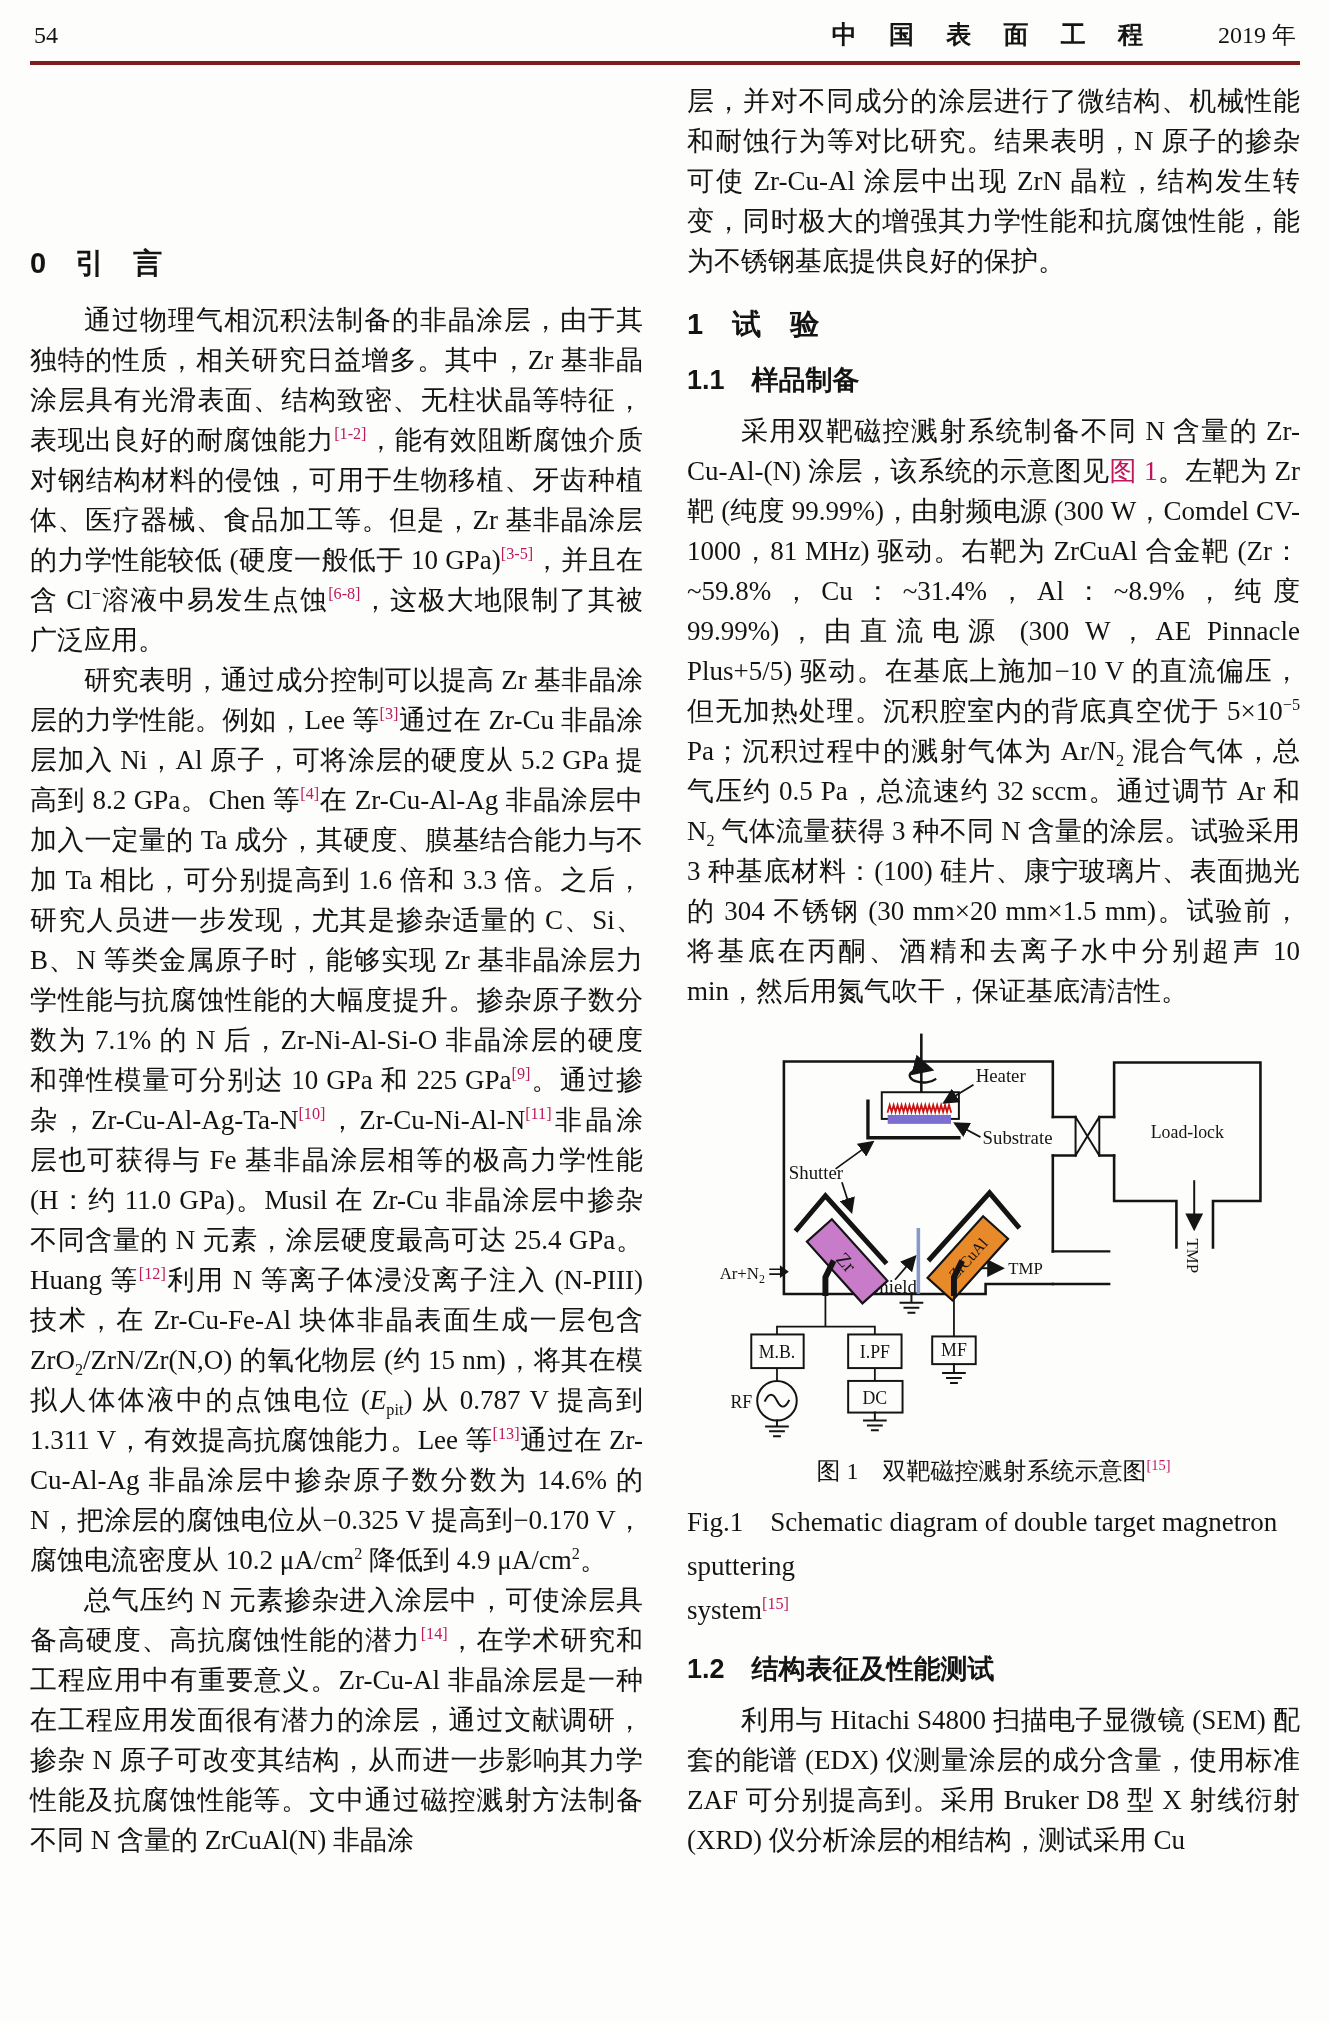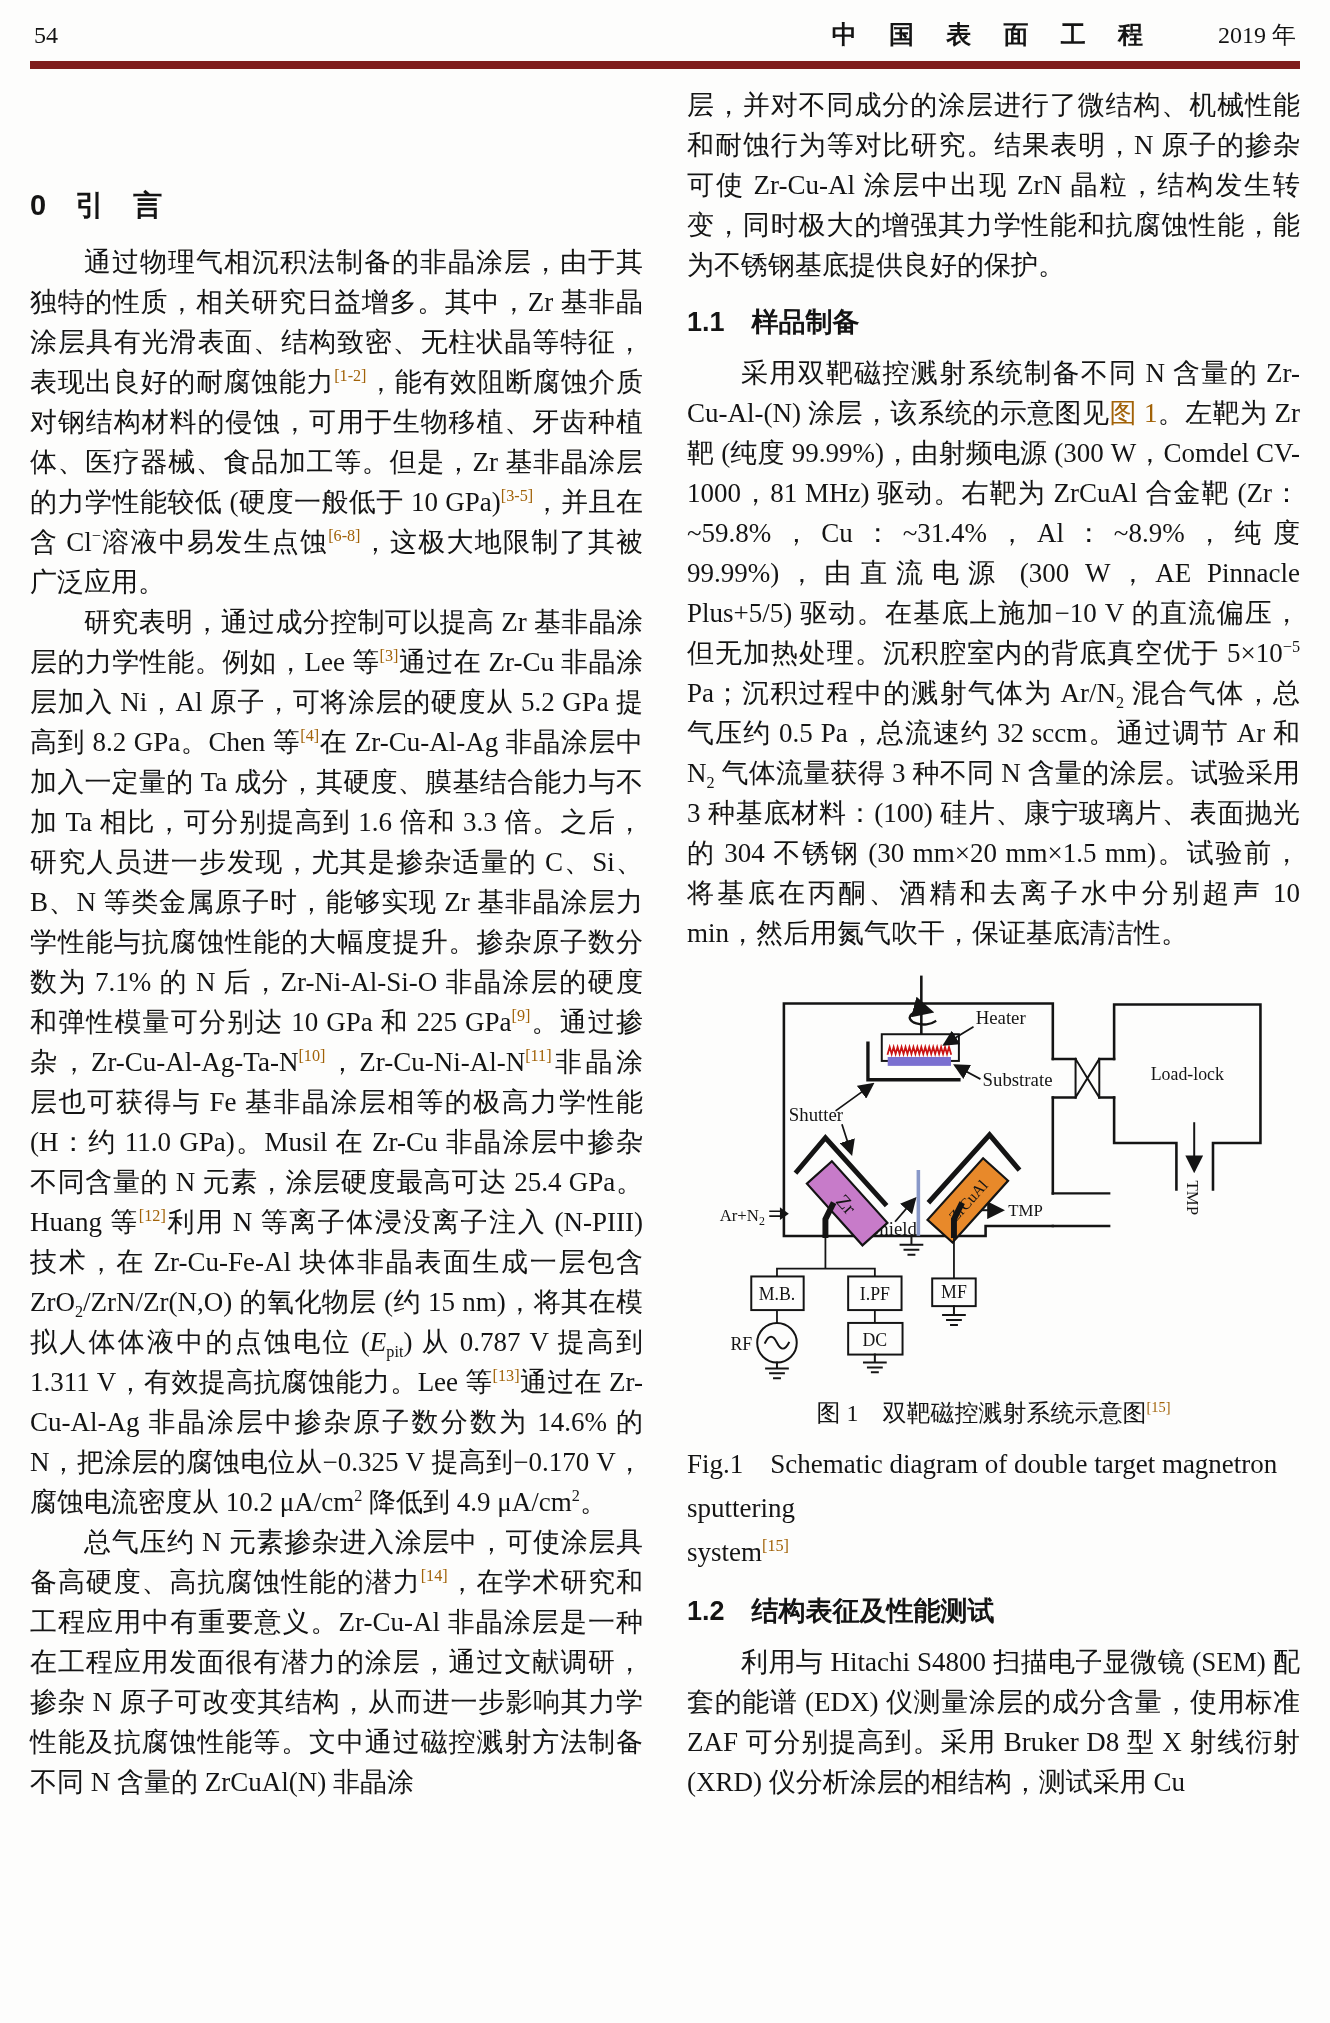--- a/index.html
+++ b/index.html
@@ -1,37 +1,37 @@
 <!DOCTYPE html>
 <html><head>
 <meta charset="utf-8">
 <style>
   html,body{margin:0;padding:0;background:#e8e8e8;}
   .page{position:relative;width:1330px;height:2023px;margin:0 auto;background:#fdfdfc;
         box-sizing:border-box;padding:12px 30px 0 30px;overflow:hidden;color:#141414;}
   
-  .hdr{display:flex;align-items:baseline;border-bottom:8px solid #7f1d1d;padding:6px 4px 10px 4px;}
+  .hdr{display:flex;align-items:baseline;border-bottom:4px solid #7f1d1d;padding:6px 4px 10px 4px;}
   .hdr-pg{width:140px;font:24px "Liberation Serif","DejaVu Serif",serif;}
   .hdr-jt{flex:1;text-align:right;font-family:"Liberation Serif","DejaVu Serif",serif;
           font-weight:bold;font-size:25px;letter-spacing:13px;}
   .hdr-yr{width:140px;text-align:right;font:24px "Liberation Serif","DejaVu Serif",serif;}
   
   .cols{display:flex;gap:44px;margin-top:16px;align-items:flex-end;}
   .col{width:613px;font-family:"Liberation Serif","DejaVu Serif",serif;
        font-size:27px;line-height:40px;text-align:justify;}
   p{margin:0;}
   .indent{text-indent:2em;}
   h2.sec{font-family:"Liberation Sans","DejaVu Sans",sans-serif;font-weight:bold;
          font-size:29px;line-height:38px;margin:10px 0 18px 0;}
   h2.sec2{margin-top:24px;}
   h3.sub{font-family:"Liberation Sans","DejaVu Sans",sans-serif;font-weight:bold;
          font-size:27px;line-height:34px;margin:20px 0 14px 0;}
   sup{font-size:0.60em;vertical-align:super;line-height:0;}
   sub{font-size:0.60em;vertical-align:sub;line-height:0;}
-  .blue{color:#a16207;}
+  .blue{color:#be185d;}
   
   figure.fig{margin:14px 0 0 0;}
   svg.schem{display:block;width:613px;height:auto;
             font-family:"Liberation Serif","DejaVu Serif",serif;}
   .cap-zh{text-align:center;font-size:24px;line-height:34px;margin-top:14px;}
   .cap-en{text-align:left;font-size:27px;line-height:44px;margin-top:12px;}
 </style>
 </head>
 <body>
 
@@ -47,20 +47,21 @@
 
     <section class="col">
       <h2 class="sec">0　引　言</h2>
       <p class="indent"><span>通过物理气相沉积法制备的非晶涂层，由于其独特的性质，相关研究日益增多。其中，Zr 基非晶涂层具有光滑表面、结构致密、无柱状晶等特征，表现出良好的耐腐蚀能力</span><sup class="blue">[1-2]</sup><span>，能有效阻断腐蚀介质对钢结构材料的侵蚀，可用于生物移植、牙齿种植体、医疗器械、食品加工等。但是，Zr 基非晶涂层的力学性能较低 (硬度一般低于 10 GPa)</span><sup class="blue">[3-5]</sup><span>，并且在含 Cl</span><sup>−</sup><span>溶液中易发生点蚀</span><sup class="blue">[6-8]</sup><span>，这极大地限制了其被广泛应用。</span></p>
       <p class="indent"><span>研究表明，通过成分控制可以提高 Zr 基非晶涂层的力学性能。例如，Lee 等</span><sup class="blue">[3]</sup><span>通过在 Zr-Cu 非晶涂层加入 Ni，Al 原子，可将涂层的硬度从 5.2 GPa 提高到 8.2 GPa。Chen 等</span><sup class="blue">[4]</sup><span>在 Zr-Cu-Al-Ag 非晶涂层中加入一定量的 Ta 成分，其硬度、膜基结合能力与不加 Ta 相比，可分别提高到 1.6 倍和 3.3 倍。之后，研究人员进一步发现，尤其是掺杂适量的 C、Si、B、N 等类金属原子时，能够实现 Zr 基非晶涂层力学性能与抗腐蚀性能的大幅度提升。掺杂原子数分数为 7.1% 的 N 后，Zr-Ni-Al-Si-O 非晶涂层的硬度和弹性模量可分别达 10 GPa 和 225 GPa</span><sup class="blue">[9]</sup><span>。通过掺杂，Zr-Cu-Al-Ag-Ta-N</span><sup class="blue">[10]</sup><span>，Zr-Cu-Ni-Al-N</span><sup class="blue">[11]</sup><span>非晶涂层也可获得与 Fe 基非晶涂层相等的极高力学性能 (H：约 11.0 GPa)。Musil 在 Zr-Cu 非晶涂层中掺杂不同含量的 N 元素，涂层硬度最高可达 25.4 GPa。Huang 等</span><sup class="blue">[12]</sup><span>利用 N 等离子体浸没离子注入 (N-PIII) 技术，在 Zr-Cu-Fe-Al 块体非晶表面生成一层包含 ZrO</span><sub>2</sub><span>/ZrN/Zr(N,O) 的氧化物层 (约 15 nm)，将其在模拟人体体液中的点蚀电位 (</span><i>E</i><sub>pit</sub><span>) 从 0.787 V 提高到 1.311 V，有效提高抗腐蚀能力。Lee 等</span><sup class="blue">[13]</sup><span>通过在 Zr-Cu-Al-Ag 非晶涂层中掺杂原子数分数为 14.6% 的 N，把涂层的腐蚀电位从−0.325 V 提高到−0.170 V，腐蚀电流密度从 10.2 μA/cm</span><sup>2</sup><span> 降低到 4.9 μA/cm</span><sup>2</sup><span>。</span></p>
       <p class="indent"><span>总气压约 N 元素掺杂进入涂层中，可使涂层具备高硬度、高抗腐蚀性能的潜力</span><sup class="blue">[14]</sup><span>，在学术研究和工程应用中有重要意义。Zr-Cu-Al 非晶涂层是一种在工程应用发面很有潜力的涂层，通过文献调研，掺杂 N 原子可改变其结构，从而进一步影响其力学性能及抗腐蚀性能等。文中通过磁控溅射方法制备不同 N 含量的 ZrCuAl(N) 非晶涂</span></p>
     </section>
 
     <section class="col">
       <p><span>层，并对不同成分的涂层进行了微结构、机械性能和耐蚀行为等对比研究。结果表明，N 原子的掺杂可使 Zr-Cu-Al 涂层中出现 ZrN 晶粒，结构发生转变，同时极大的增强其力学性能和抗腐蚀性能，能为不锈钢基底提供良好的保护。</span></p>
+      <h2 class="sec sec2">1　试　验</h2>
       <h3 class="sub">1.1　样品制备</h3>
       <p class="indent"><span>采用双靶磁控溅射系统制备不同 N 含量的 Zr-Cu-Al-(N) 涂层，该系统的示意图见</span><span class="blue">图 1</span><span>。左靶为 Zr 靶 (纯度 99.99%)，由射频电源 (300 W，Comdel CV-1000，81 MHz) 驱动。右靶为 ZrCuAl 合金靶 (Zr：~59.8%，Cu：~31.4%，Al：~8.9%，纯度 99.99%)，由直流电源 (300 W，AE Pinnacle Plus+5/5) 驱动。在基底上施加−10 V 的直流偏压，但无加热处理。沉积腔室内的背底真空优于 5×10</span><sup>−5</sup><span> Pa；沉积过程中的溅射气体为 Ar/N</span><sub>2</sub><span> 混合气体，总气压约 0.5 Pa，总流速约 32 sccm。通过调节 Ar 和 N</span><sub>2</sub><span> 气体流量获得 3 种不同 N 含量的涂层。试验采用 3 种基底材料：(100) 硅片、康宁玻璃片、表面抛光的 304 不锈钢 (30 mm×20 mm×1.5 mm)。试验前，将基底在丙酮、酒精和去离子水中分别超声 10 min，然后用氮气吹干，保证基底清洁性。</span></p>
 
       <figure class="fig">
         <svg class="schem" viewBox="0 0 620 420" fill="none" stroke-linecap="square">
           <defs>
             <marker id="arr" viewBox="0 0 10 10" refX="8" refY="5" markerWidth="9" markerHeight="9" orient="auto-start-reverse">
               <path d="M0,0 L10,5 L0,10 Z" fill="#141414" stroke="none"></path>
             </marker>
           </defs>

